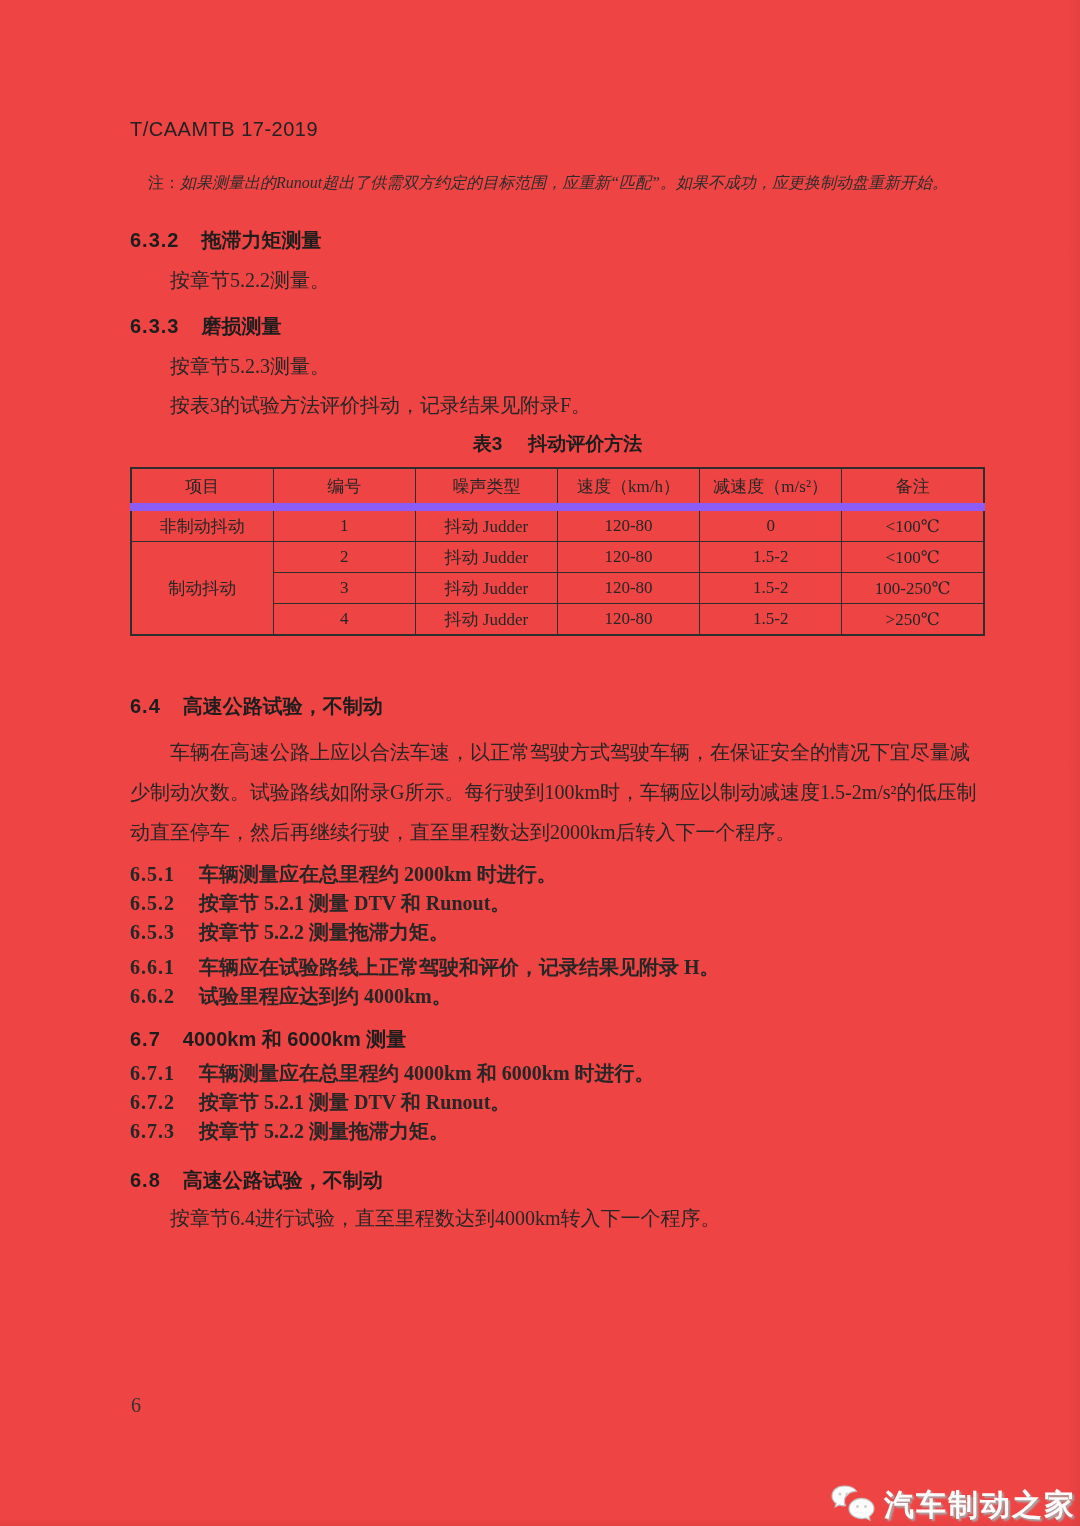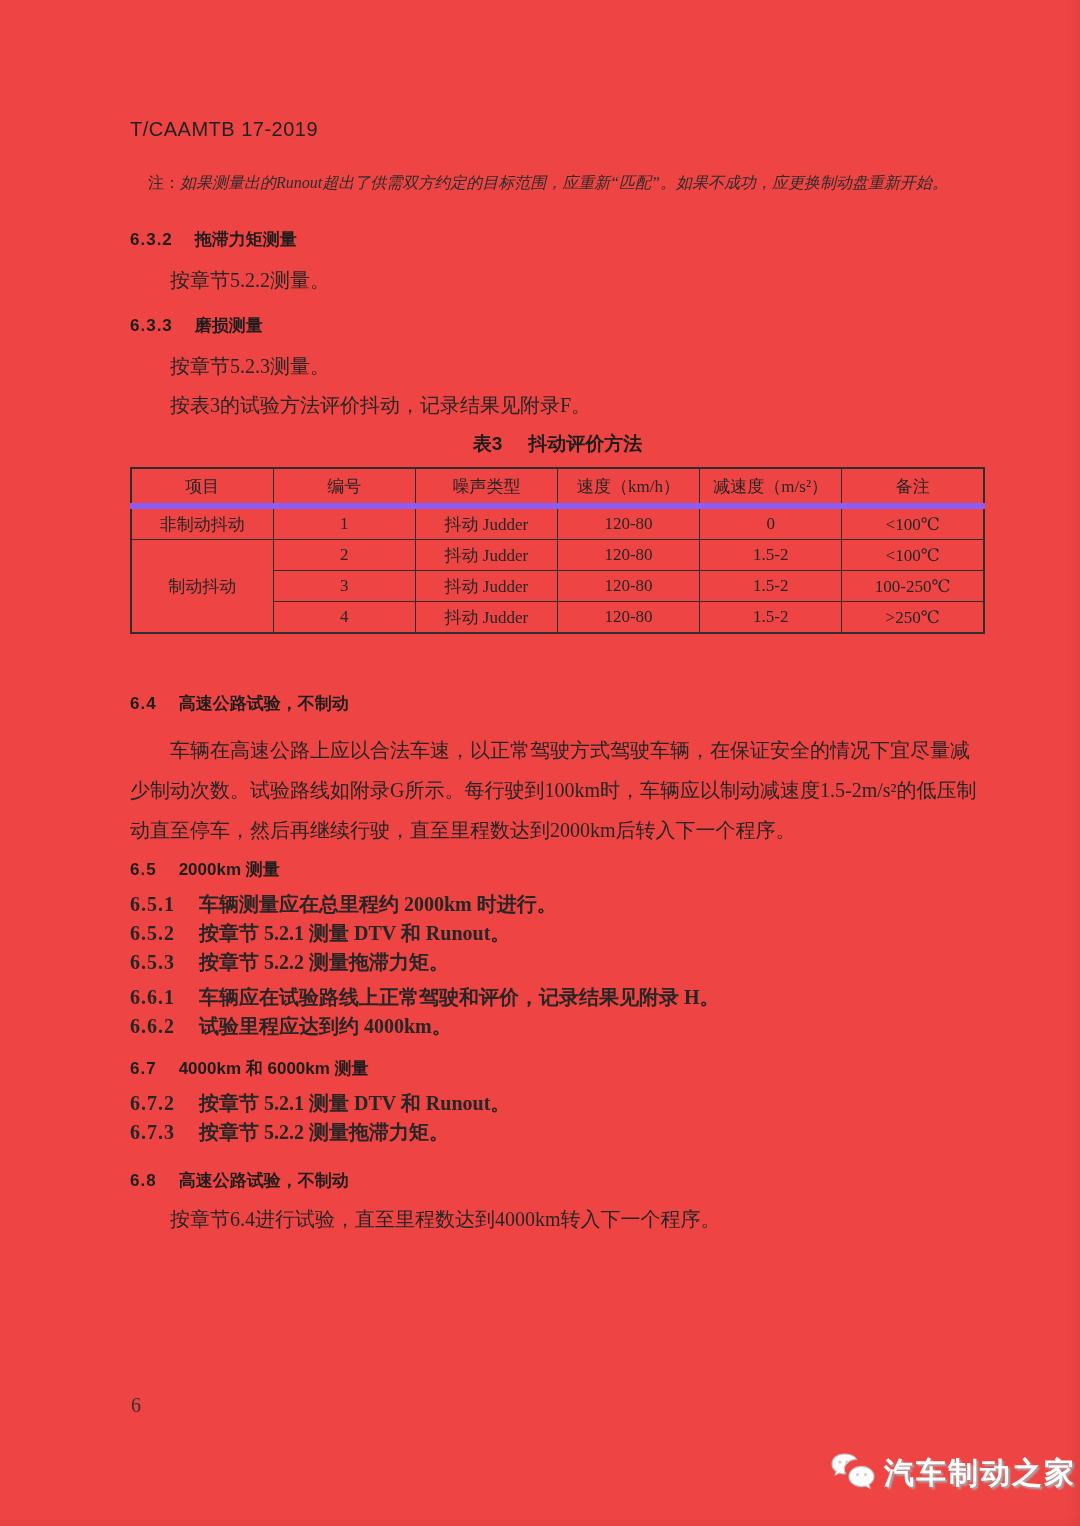--- a/index.html
+++ b/index.html
@@ -22,21 +22,21 @@
     margin-top:32px;
     font-size:16px; line-height:22px;
     font-style:italic;
     padding-left:18px;
     color:#2c2c2c;
     white-space:nowrap;
   }
   .note .note-label { font-style:normal; }
 
   .h2 {
-    font-size:17px; line-height:24px; font-weight:bold; color:#1d1d1d;
+    font-size:20px; line-height:24px; font-weight:bold; color:#1d1d1d;
     font-family:"Liberation Sans","DejaVu Sans",sans-serif;
   }
   .h2 .hnum { margin-right:22px; letter-spacing:1px; }
 
   .mt-h1 { margin-top:34px; }
   .mt-h  { margin-top:22px; }
 
   .body-p {
     margin:16px 0 0 0;
     font-size:20px; line-height:24px;
@@ -66,39 +66,39 @@
     table-layout:fixed;
     font-size:17px;
     color:#262626;
   }
   table.judder th, table.judder td {
     border:1px solid #2e2e2e;
     text-align:center;
     font-weight:normal;
     padding:0 2px;
   }
-  table.judder th { height:34px; border-bottom:6px solid #8b5cf6;font-family:Liberation Serif, serif; }
+  table.judder th { height:34px; border-bottom:8px solid #8b5cf6;font-family:Liberation Serif, serif; }
   table.judder td { height:30px; }
 
   .li-group { margin-top:8px;font-weight:bold; }
   .li-group.tight { margin-top:6px; }
   .li {
     font-size:20px; line-height:29px; color:#262626;
     display:flex;
   }
   .li .linum { flex:0 0 auto; letter-spacing:1px; margin-right:24px; }
   .li .litext { flex:1 1 auto; }
 
   .page-number {
     position:absolute; left:131px; top:1394px;
     font-size:20px; line-height:22px; color:#333;
   }
 
   .watermark {
-    position:absolute; left:830px; top:1452px;
+    position:absolute; left:830px; top:1484px;
     display:flex; align-items:center;
     user-select:none;
   }
   .watermark .wm-text {
     margin-left:8px;
     font-family:"Liberation Sans","DejaVu Sans",sans-serif;
     font-size:30px; font-weight:bold; letter-spacing:2px;
     color:#fbfbfb;
     text-shadow:2px 2px 2px #a9a9a9;
     white-space:nowrap;
@@ -186,23 +186,20 @@
           <td>&gt;250℃</td>
         </tr>
       </tbody>
     </table>
 
     <div class="h2" style="margin-top:58px">
       <span class="hnum">6.4</span><span class="htitle">高速公路试验，不制动</span>
     </div>
     <p class="body-long">车辆在高速公路上应以合法车速，以正常驾驶方式驾驶车辆，在保证安全的情况下宜尽量减少制动次数。试验路线如附录G所示。每行驶到100km时，车辆应以制动减速度1.5-2m/s²的低压制动直至停车，然后再继续行驶，直至里程数达到2000km后转入下一个程序。</p>
 
-    <div class="h2" style="margin-top:8px">
-      <span class="hnum">6.5</span><span class="htitle">2000km 测量</span>
-    </div>
     <div class="li-group">
       <div class="li">
         <span class="linum">6.5.1</span>
           <span class="litext">车辆测量应在总里程约 2000km 时进行。</span>
       </div>
       <div class="li">
         <span class="linum">6.5.2</span>
           <span class="litext">按章节 5.2.1 测量 DTV 和 Runout。</span>
       </div>
       <div class="li">
@@ -219,20 +216,24 @@
       <div class="li">
         <span class="linum">6.6.2</span>
           <span class="litext">试验里程应达到约 4000km。</span>
       </div>
     </div>
 
     <div class="h2" style="margin-top:16px">
       <span class="hnum">6.7</span><span class="htitle">4000km 和 6000km 测量</span>
     </div>
     <div class="li-group">
+      <div class="li">
+        <span class="linum">6.7.1</span>
+          <span class="litext">车辆测量应在总里程约 4000km 和 6000km 时进行。</span>
+      </div>
       <div class="li">
         <span class="linum">6.7.2</span>
           <span class="litext">按章节 5.2.1 测量 DTV 和 Runout。</span>
       </div>
       <div class="li">
         <span class="linum">6.7.3</span>
           <span class="litext">按章节 5.2.2 测量拖滞力矩。</span>
       </div>
     </div>
 

